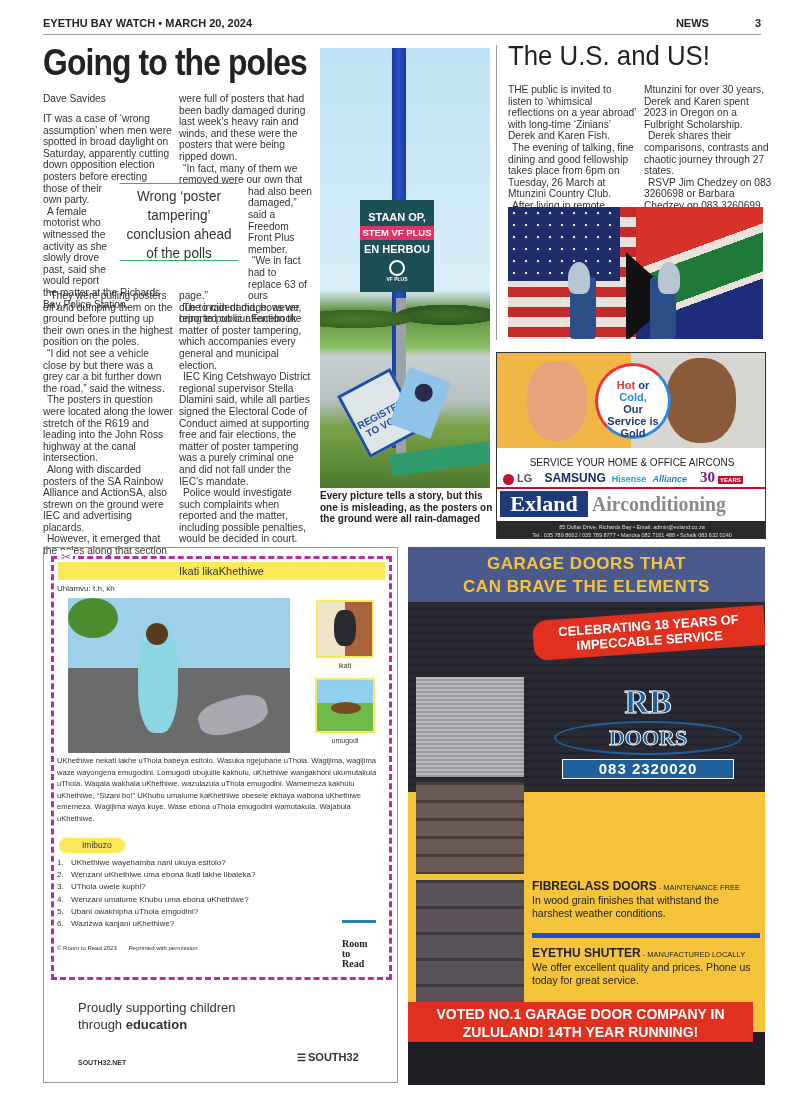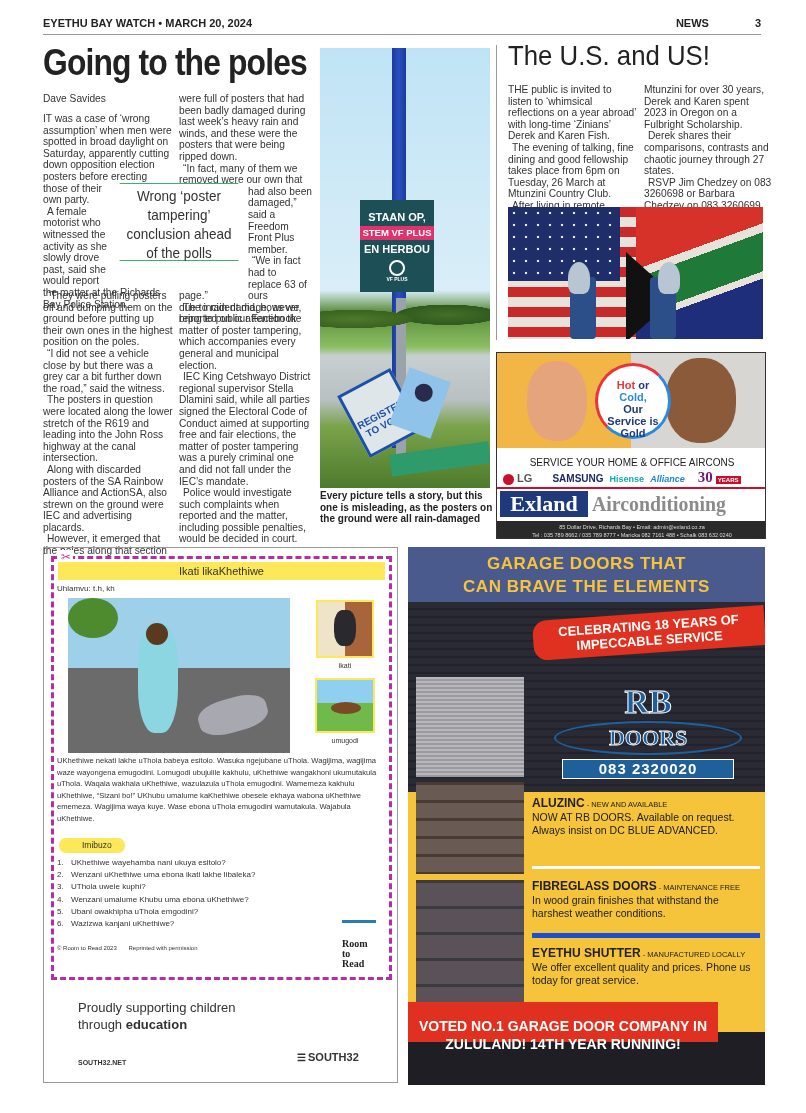--- a/index.html
+++ b/index.html
@@ -125,21 +125,21 @@
   </div>
   <div style="position:absolute;left:98px;top:10px;width:76px;height:76px;border-radius:50%;background:#fff;border:3px solid #e8353a;border-right-color:#2a8ae0;border-bottom-color:#2a8ae0;text-align:center;font-size:11px;font-weight:bold;line-height:12px;padding-top:13px;color:#1f3a7a">
     <span style="color:#e8353a">Hot</span><span> or</span><br>
     <span style="color:#2a8ae0">Cold,</span><br>
     <span style="display:inline-block;width:60px">Our Service is Gold</span>
   </div>
   <div style="position:absolute;left:0;top:104px;width:270px;text-align:center;font-size:10px;color:#222">SERVICE YOUR HOME &amp; OFFICE AIRCONS</div>
   <div style="position:absolute;left:6px;top:116px;width:262px;height:16px;font-size:11px;font-weight:bold;white-space:nowrap">
     <span style="display:inline-block;width:11px;height:11px;background:#c8102e;border-radius:50%;vertical-align:middle"></span>
     <span style="color:#555">LG</span>
-    <span style="color:#1b2a63;font-size:10px;margin-left:17px">SAMSUNG</span>
+    <span style="color:#1b2a63;font-size:12px;margin-left:9px">SAMSUNG</span>
     <span style="color:#0faab0;font-size:9px;margin-left:3px">Hisense</span>
     <span style="color:#1b87d6;font-size:9px;font-style:italic;margin-left:3px">Alliance</span>
     <span style="color:#701a75;font-family:'Liberation Serif',serif;font-size:15px;margin-left:10px">30</span>
     <span style="color:#fff;background:#c8102e;font-size:6px;padding:1px 2px">YEARS</span>
   </div>
   <div style="position:absolute;left:0;top:134px;width:270px;height:2px;background:#c8102e"></div>
   <div style="position:absolute;left:3px;top:138px;width:88px;height:26px;background:#1f3a7a;color:#fff;font-family:'Liberation Serif',serif;font-weight:bold;font-size:22px;line-height:26px;text-align:center">Exland</div>
   <div style="position:absolute;left:95px;top:138px;font-family:'Liberation Serif',serif;font-weight:bold;font-size:22px;line-height:26px;color:#8a8a8a;white-space:nowrap;transform:scaleX(.9);transform-origin:left">Airconditioning</div>
   <div style="position:absolute;left:0;top:168px;width:270px;height:19px;background:#2a2a2a;color:#ddd;font-size:5.5px;text-align:center;line-height:8px;padding-top:2px">
     <div>85 Dollar Drive, Richards Bay • Email: admin@exland.co.za</div>
@@ -208,27 +208,24 @@
   <div style="position:absolute;left:8px;top:130px;width:108px;height:100px;background:linear-gradient(90deg,#9a9aa0,#c8c8cc,#8a8a90);background-image:repeating-linear-gradient(#b8b8bc 0 2px,#9a9aa0 2px 4px)"></div>
   <div style="position:absolute;left:145px;top:138px;width:190px;text-align:center">
     <div style="font-family:'Liberation Serif',serif;font-weight:bold;font-size:34px;line-height:34px;color:#1f5f9a;-webkit-text-stroke:1px #fff">RB</div>
     <div style="margin:2px auto 0;width:188px;height:34px;border:2px solid #1f5f9a;border-radius:50%;font-family:'Liberation Serif',serif;font-weight:bold;font-size:22px;line-height:30px;color:#1f5f9a;-webkit-text-stroke:.8px #fff">DOORS</div>
     <div style="margin:4px auto 0;width:172px;height:20px;background:#1f5f9a;border:1px solid #fff;color:#fff;font-weight:bold;font-size:15px;line-height:18px;letter-spacing:1px">083 2320020</div>
   </div>
 
   <div style="position:absolute;left:0;top:245px;width:357px;height:240px;background:#f5c43a"></div>
   <div style="position:absolute;left:8px;top:235px;width:108px;height:92px;background:#5a4a44;background-image:repeating-linear-gradient(#4a3a34 0 3px,#6a5a54 3px 18px),repeating-linear-gradient(90deg,transparent 0 22px,#3a2a24 22px 24px)"></div>
   <div style="position:absolute;left:8px;top:333px;width:108px;height:155px;background:#4a4a50;background-image:repeating-linear-gradient(#3a3a40 0 3px,#5a5258 3px 26px),repeating-linear-gradient(90deg,transparent 0 22px,#2a2a30 22px 24px)"></div>
-  <div style="position:absolute;left:124px;top:250px;width:228px;height:72px;font-size:10.5px;line-height:13px;color:#222;border-bottom:3px solid #fff">
-    <b style="font-size:12px">ALUZINC</b><span style="font-size:7.5px"> - NEW AND AVAILABLE</span><br><span>NOW AT RB DOORS. Available on request. Always insist on DC BLUE ADVANCED.</span>
-  </div>
   <div style="position:absolute;left:124px;top:333px;width:228px;height:58px;font-size:10.5px;line-height:13px;color:#222;border-bottom:5px solid #1d4ed8">
     <b style="font-size:12px">FIBREGLASS DOORS</b><span style="font-size:7.5px"> - MAINTENANCE FREE</span><br><span>In wood grain finishes that withstand the harshest weather conditions.</span>
   </div>
   <div style="position:absolute;left:124px;top:396px;width:228px;height:60px;font-size:10.5px;line-height:13px;color:#222;padding-top:4px">
     <b style="font-size:12px">EYETHU SHUTTER</b><span style="font-size:7.5px"> - MANUFACTURED LOCALLY</span><br><span>We offer excellent quality and prices. Phone us today for great service.</span>
   </div>
   <div style="position:absolute;left:0;top:486px;width:357px;height:0"></div>
-  <div style="position:absolute;left:0;top:455px;width:310px;height:40px;background:#e03020;text-align:center;color:#fff;font-weight:bold;font-size:14px;line-height:18px;padding-top:15px">
+  <div style="position:absolute;left:0;top:455px;width:345px;height:40px;background:#e03020;text-align:center;color:#fff;font-weight:bold;font-size:14px;line-height:18px;padding-top:3px">
     <div>VOTED NO.1 GARAGE DOOR COMPANY IN</div>
     <div>ZULULAND! 14TH YEAR RUNNING!</div>
   </div>
 </div>
 
 </body></html>

